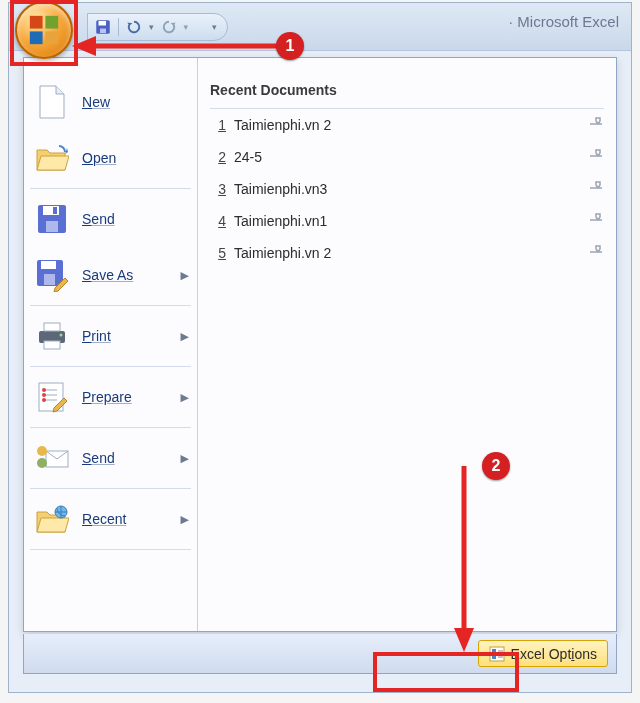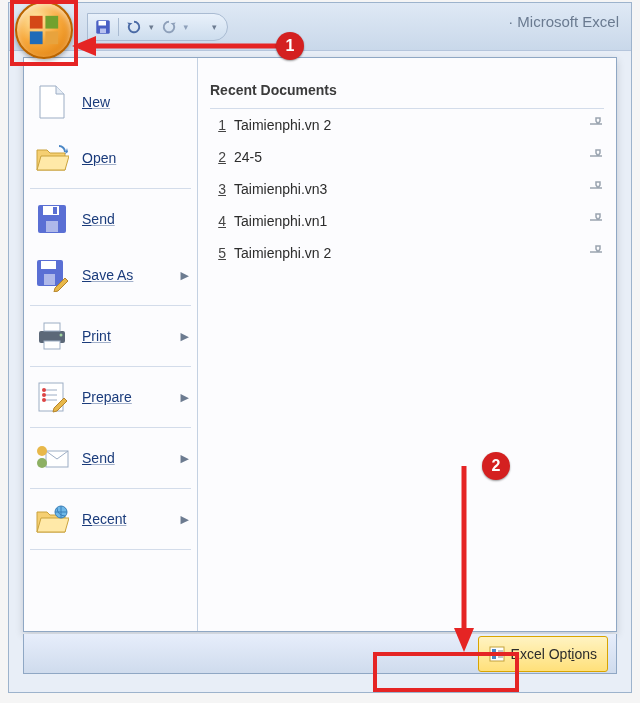--- a/index.html
+++ b/index.html
@@ -123,21 +123,21 @@
     position:absolute;
     left:14px; right:14px; bottom:18px;
     height:40px;
     background: linear-gradient(#e7eefb,#cfdbed);
     border:1px solid #8fa7c4;
     border-top:none;
     display:flex; align-items:center; justify-content:flex-end;
     padding: 0 8px; gap:8px;
   }
   .btn {
-    height:36px;
+    height:27px;
     padding:0 10px;
     display:flex;align-items:center;gap:6px;
     background: linear-gradient(#f8fbff,#dbe6f4);
     border:1px solid #9fb0c8;
     border-radius:3px;
     color:#2c2c2c;
     font-size:14px;
   }
   .btn .u { text-decoration:underline; }
   .btn.highlight {

